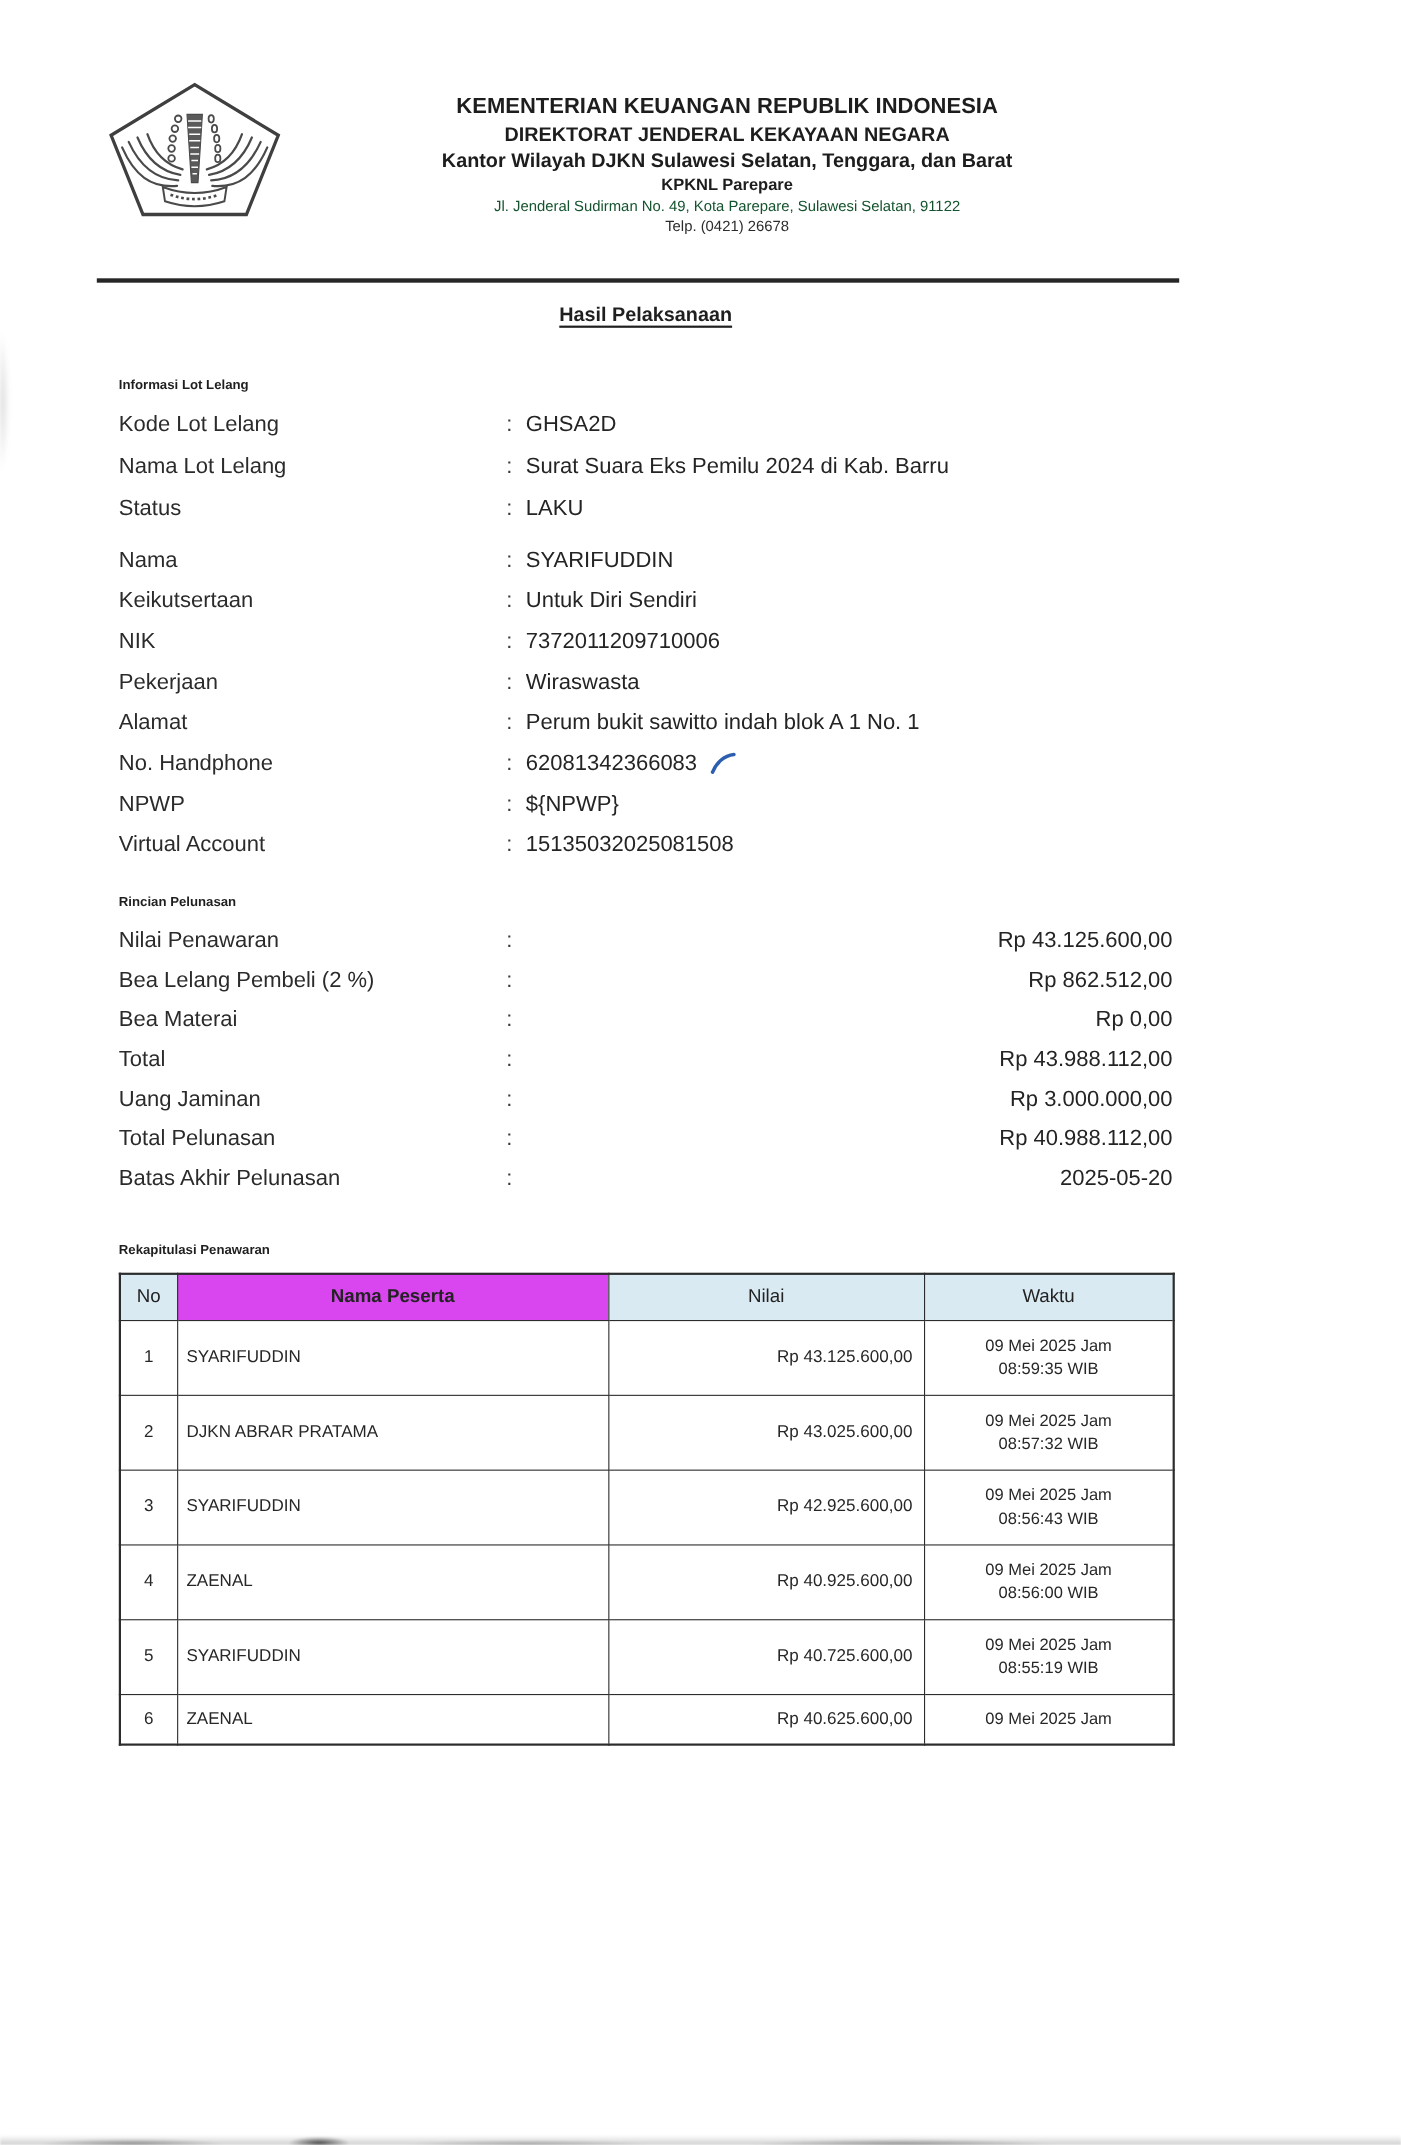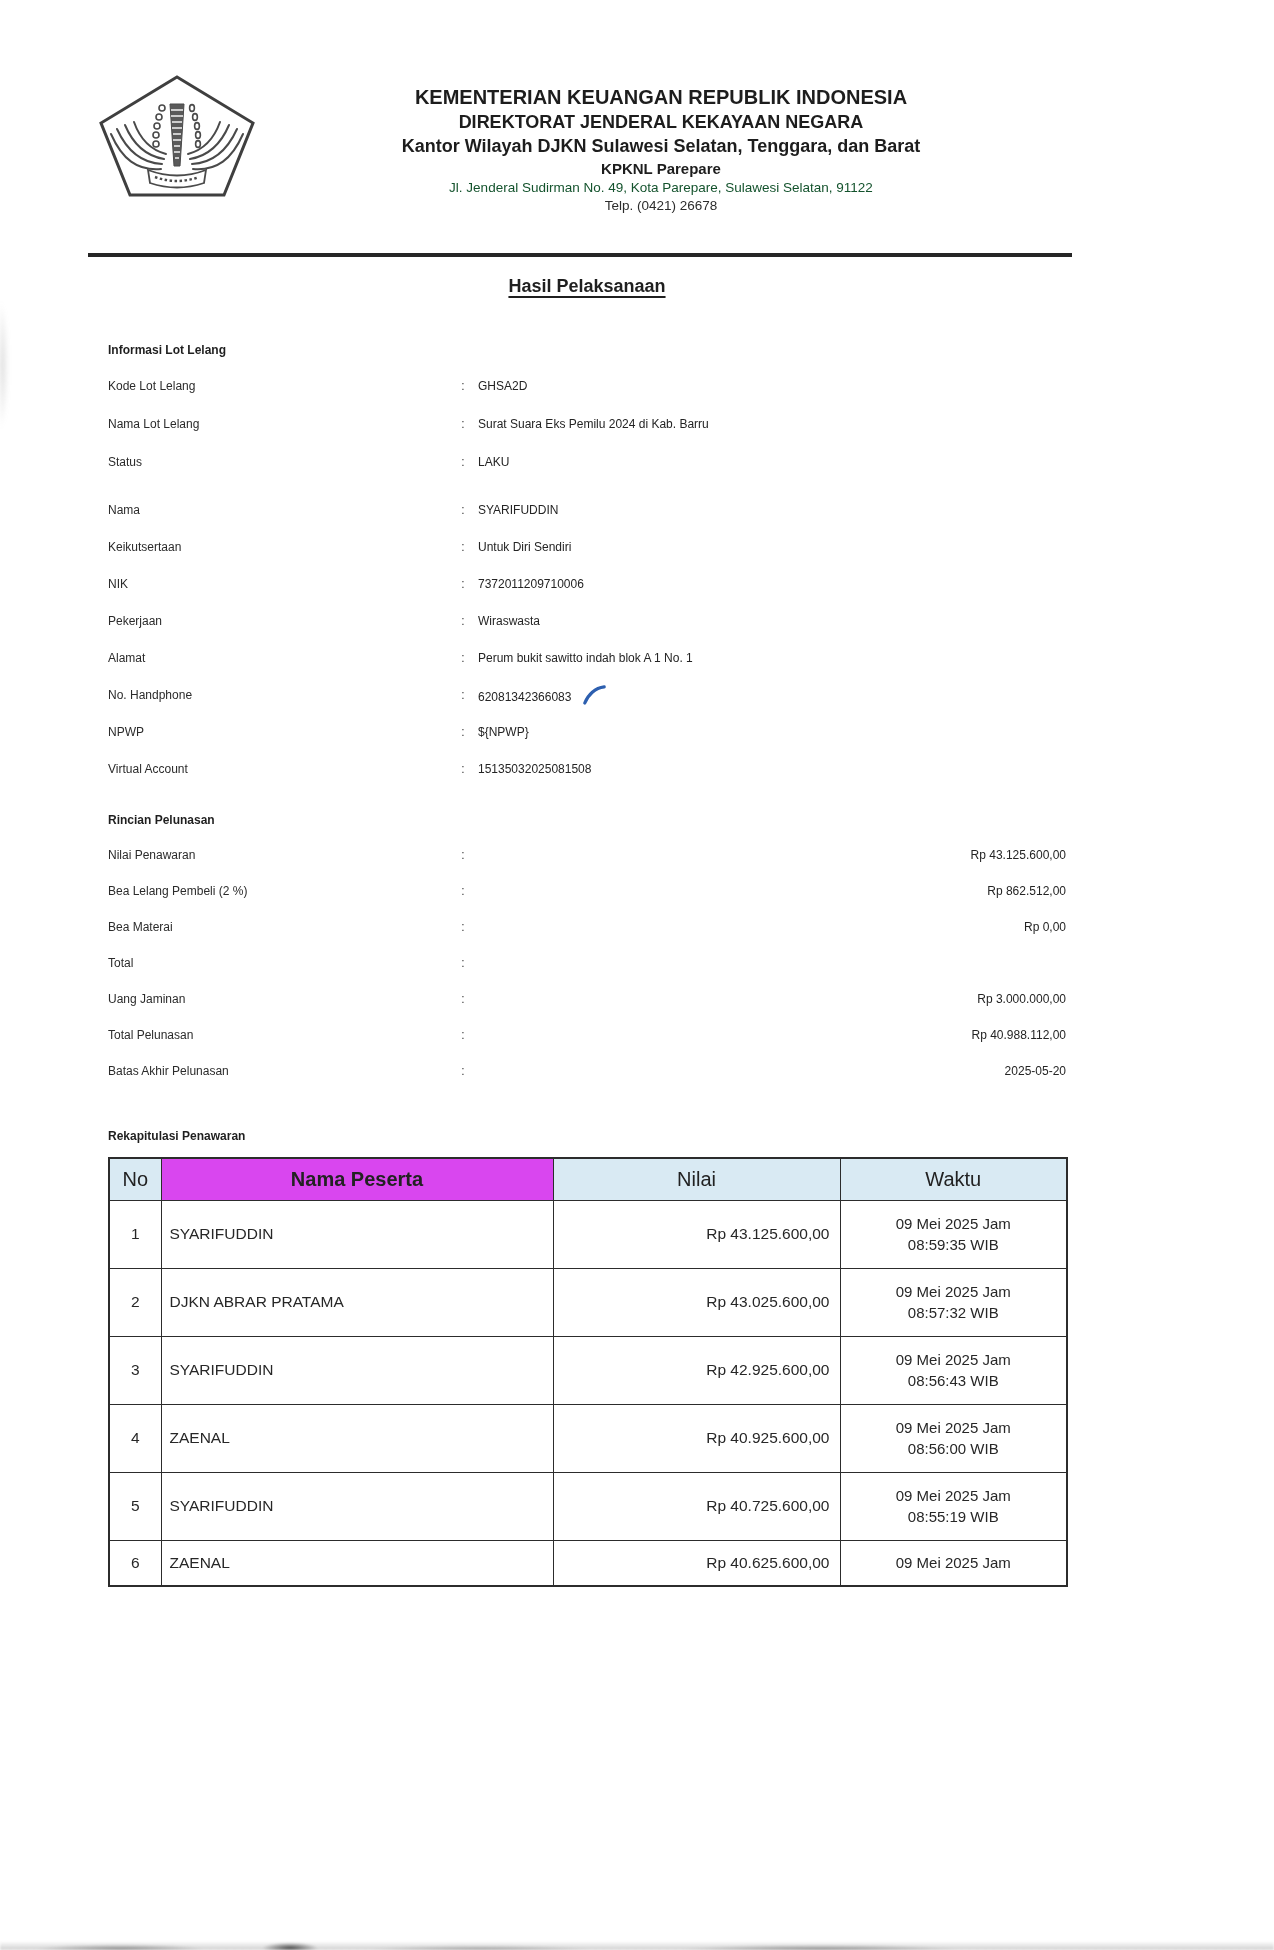--- a/index.html
+++ b/index.html
@@ -23,36 +23,36 @@
   .doc-title{
     text-align:center;font-size:18px;font-weight:700;color:#1f1f1f;
     text-decoration:underline;text-decoration-thickness:2px;text-underline-offset:4px;
   }
   .sec-heading{font-size:12px;font-weight:700;color:#1f1f1f;}
   .sh1{margin-top:46px;}
   .sh2{margin-top:22px;}
   .sh3{margin-top:26px;}
   .sh4{margin-top:40px;}
   .kv-rows{margin-top:10px;}
-  .kv-row{display:grid;grid-template-columns:340px 30px 1fr;align-items:center;height:38px;font-size:12px;}
+  .kv-row{display:grid;grid-template-columns:340px 30px 1fr;align-items:center;height:38px;font-size:20px;}
   .kv-rows.tight .kv-row{height:37px;}
   .kv-rows.money .kv-row{height:36px;}
   .kv-label{color:#2b2b2b;}
   .kv-colon{text-align:center;color:#3a3a3a;}
   .kv-value{color:#242424;}
   .kv-value-right{color:#242424;text-align:right;}
   .pen-mark{margin-left:9px;vertical-align:-4px;transform:rotate(-6deg);}
   
   table.recap{
     margin-top:14px;width:958px;border-collapse:collapse;
     border:2.5px solid #2c2c2c;table-layout:fixed;
   }
   table.recap th,table.recap td{border:1.5px solid #2c2c2c;}
   table.recap thead tr{height:42px;}
-  table.recap thead th{font-weight:400;font-size:20px;color:#222;margin-top:39px;}
+  table.recap thead th{font-weight:400;font-size:17px;color:#222;margin-top:39px;}
   table.recap tbody tr{height:68px;}
   table.recap tbody tr:last-child{height:46px;}
   td.c-no{text-align:center;font-size:15.5px;}
   td.c-nama{text-align:left;padding-left:8px;font-size:15.5px;}
   td.c-nilai{text-align:right;padding-right:10px;font-size:15.5px;}
   td.c-waktu{text-align:center;font-size:15px;line-height:21px;}
   td.c-waktu span{display:block;}
   
   .scan-bottom{
     position:absolute;bottom:0;left:0;width:100%;height:9px;
@@ -226,20 +226,21 @@
 
         <div class="kv-row">
           <span class="kv-label">Bea Materai</span>
           <span class="kv-colon">:</span>
           <span class="kv-value-right">Rp 0,00</span>
         </div>
 
         <div class="kv-row">
           <span class="kv-label">Total</span>
           <span class="kv-colon">:</span>
+          <span class="kv-value-right">Rp 43.988.112,00</span>
         </div>
 
         <div class="kv-row">
           <span class="kv-label">Uang Jaminan</span>
           <span class="kv-colon">:</span>
           <span class="kv-value-right">Rp 3.000.000,00</span>
         </div>
 
         <div class="kv-row">
           <span class="kv-label">Total Pelunasan</span>

